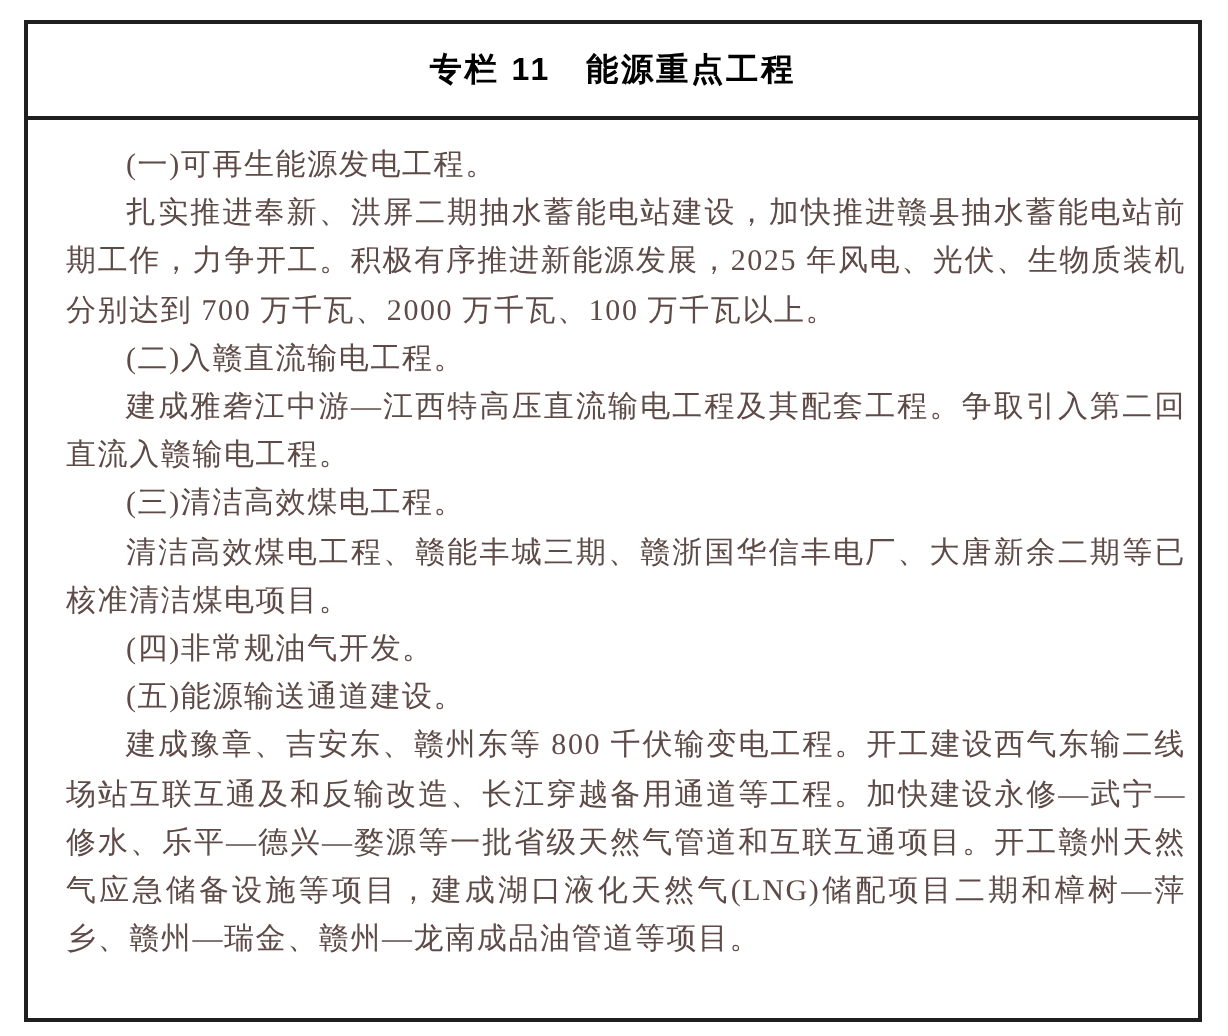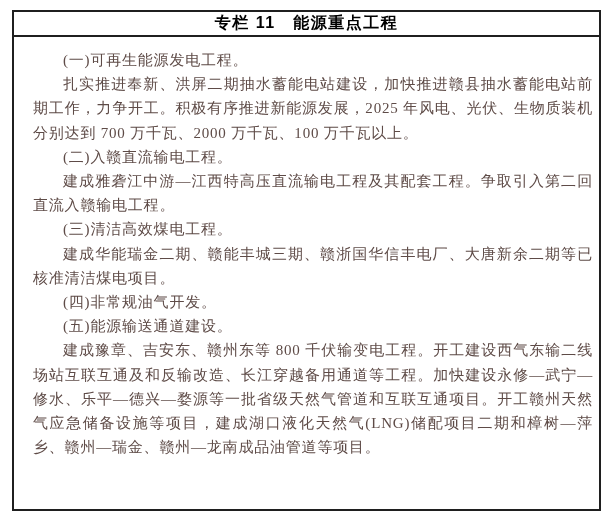--- a/index.html
+++ b/index.html
@@ -20,21 +20,21 @@
   .column-box {
     position: absolute;
     left: 12px;
     top: 10px;
     width: 589px;
     height: 501px;
     border: 2px solid var(--border);
     background: var(--bg);
   }
   .title-bar {
-    height: 25px;
+    height: 48px;
     border-bottom: 2px solid var(--border);
     display: flex;
     align-items: center;
     justify-content: center;
   }
   .title-text {
     font-family: "Liberation Sans", "DejaVu Sans", sans-serif;
     font-weight: 700;
     font-size: 16px;
     letter-spacing: 1.5px;
@@ -61,18 +61,18 @@
 <div class="column-box">
   <div class="title-bar">
     <span class="title-text">专栏 11　能源重点工程</span>
   </div>
   <div class="box-body" id="paragraphs">
       <p class="para section-heading">(一)可再生能源发电工程。</p>
       <p class="para body">扎实推进奉新、洪屏二期抽水蓄能电站建设，加快推进赣县抽水蓄能电站前期工作，力争开工。积极有序推进新能源发展，2025 年风电、光伏、生物质装机分别达到 700 万千瓦、2000 万千瓦、100 万千瓦以上。</p>
       <p class="para section-heading">(二)入赣直流输电工程。</p>
       <p class="para body">建成雅砻江中游—江西特高压直流输电工程及其配套工程。争取引入第二回直流入赣输电工程。</p>
       <p class="para section-heading">(三)清洁高效煤电工程。</p>
-      <p class="para body">建成华能瑞金二期、赣能丰城三期、赣浙国华信丰电厂、大唐新余二期等已核准清洁煤电项目。</p>
+      <p class="para body">清洁高效煤电工程、赣能丰城三期、赣浙国华信丰电厂、大唐新余二期等已核准清洁煤电项目。</p>
       <p class="para section-heading">(四)非常规油气开发。</p>
       <p class="para section-heading">(五)能源输送通道建设。</p>
       <p class="para body">建成豫章、吉安东、赣州东等 800 千伏输变电工程。开工建设西气东输二线场站互联互通及和反输改造、长江穿越备用通道等工程。加快建设永修—武宁—修水、乐平—德兴—婺源等一批省级天然气管道和互联互通项目。开工赣州天然气应急储备设施等项目，建成湖口液化天然气(LNG)储配项目二期和樟树—萍乡、赣州—瑞金、赣州—龙南成品油管道等项目。</p>
     </div>
 </div>
 
 </body></html>

